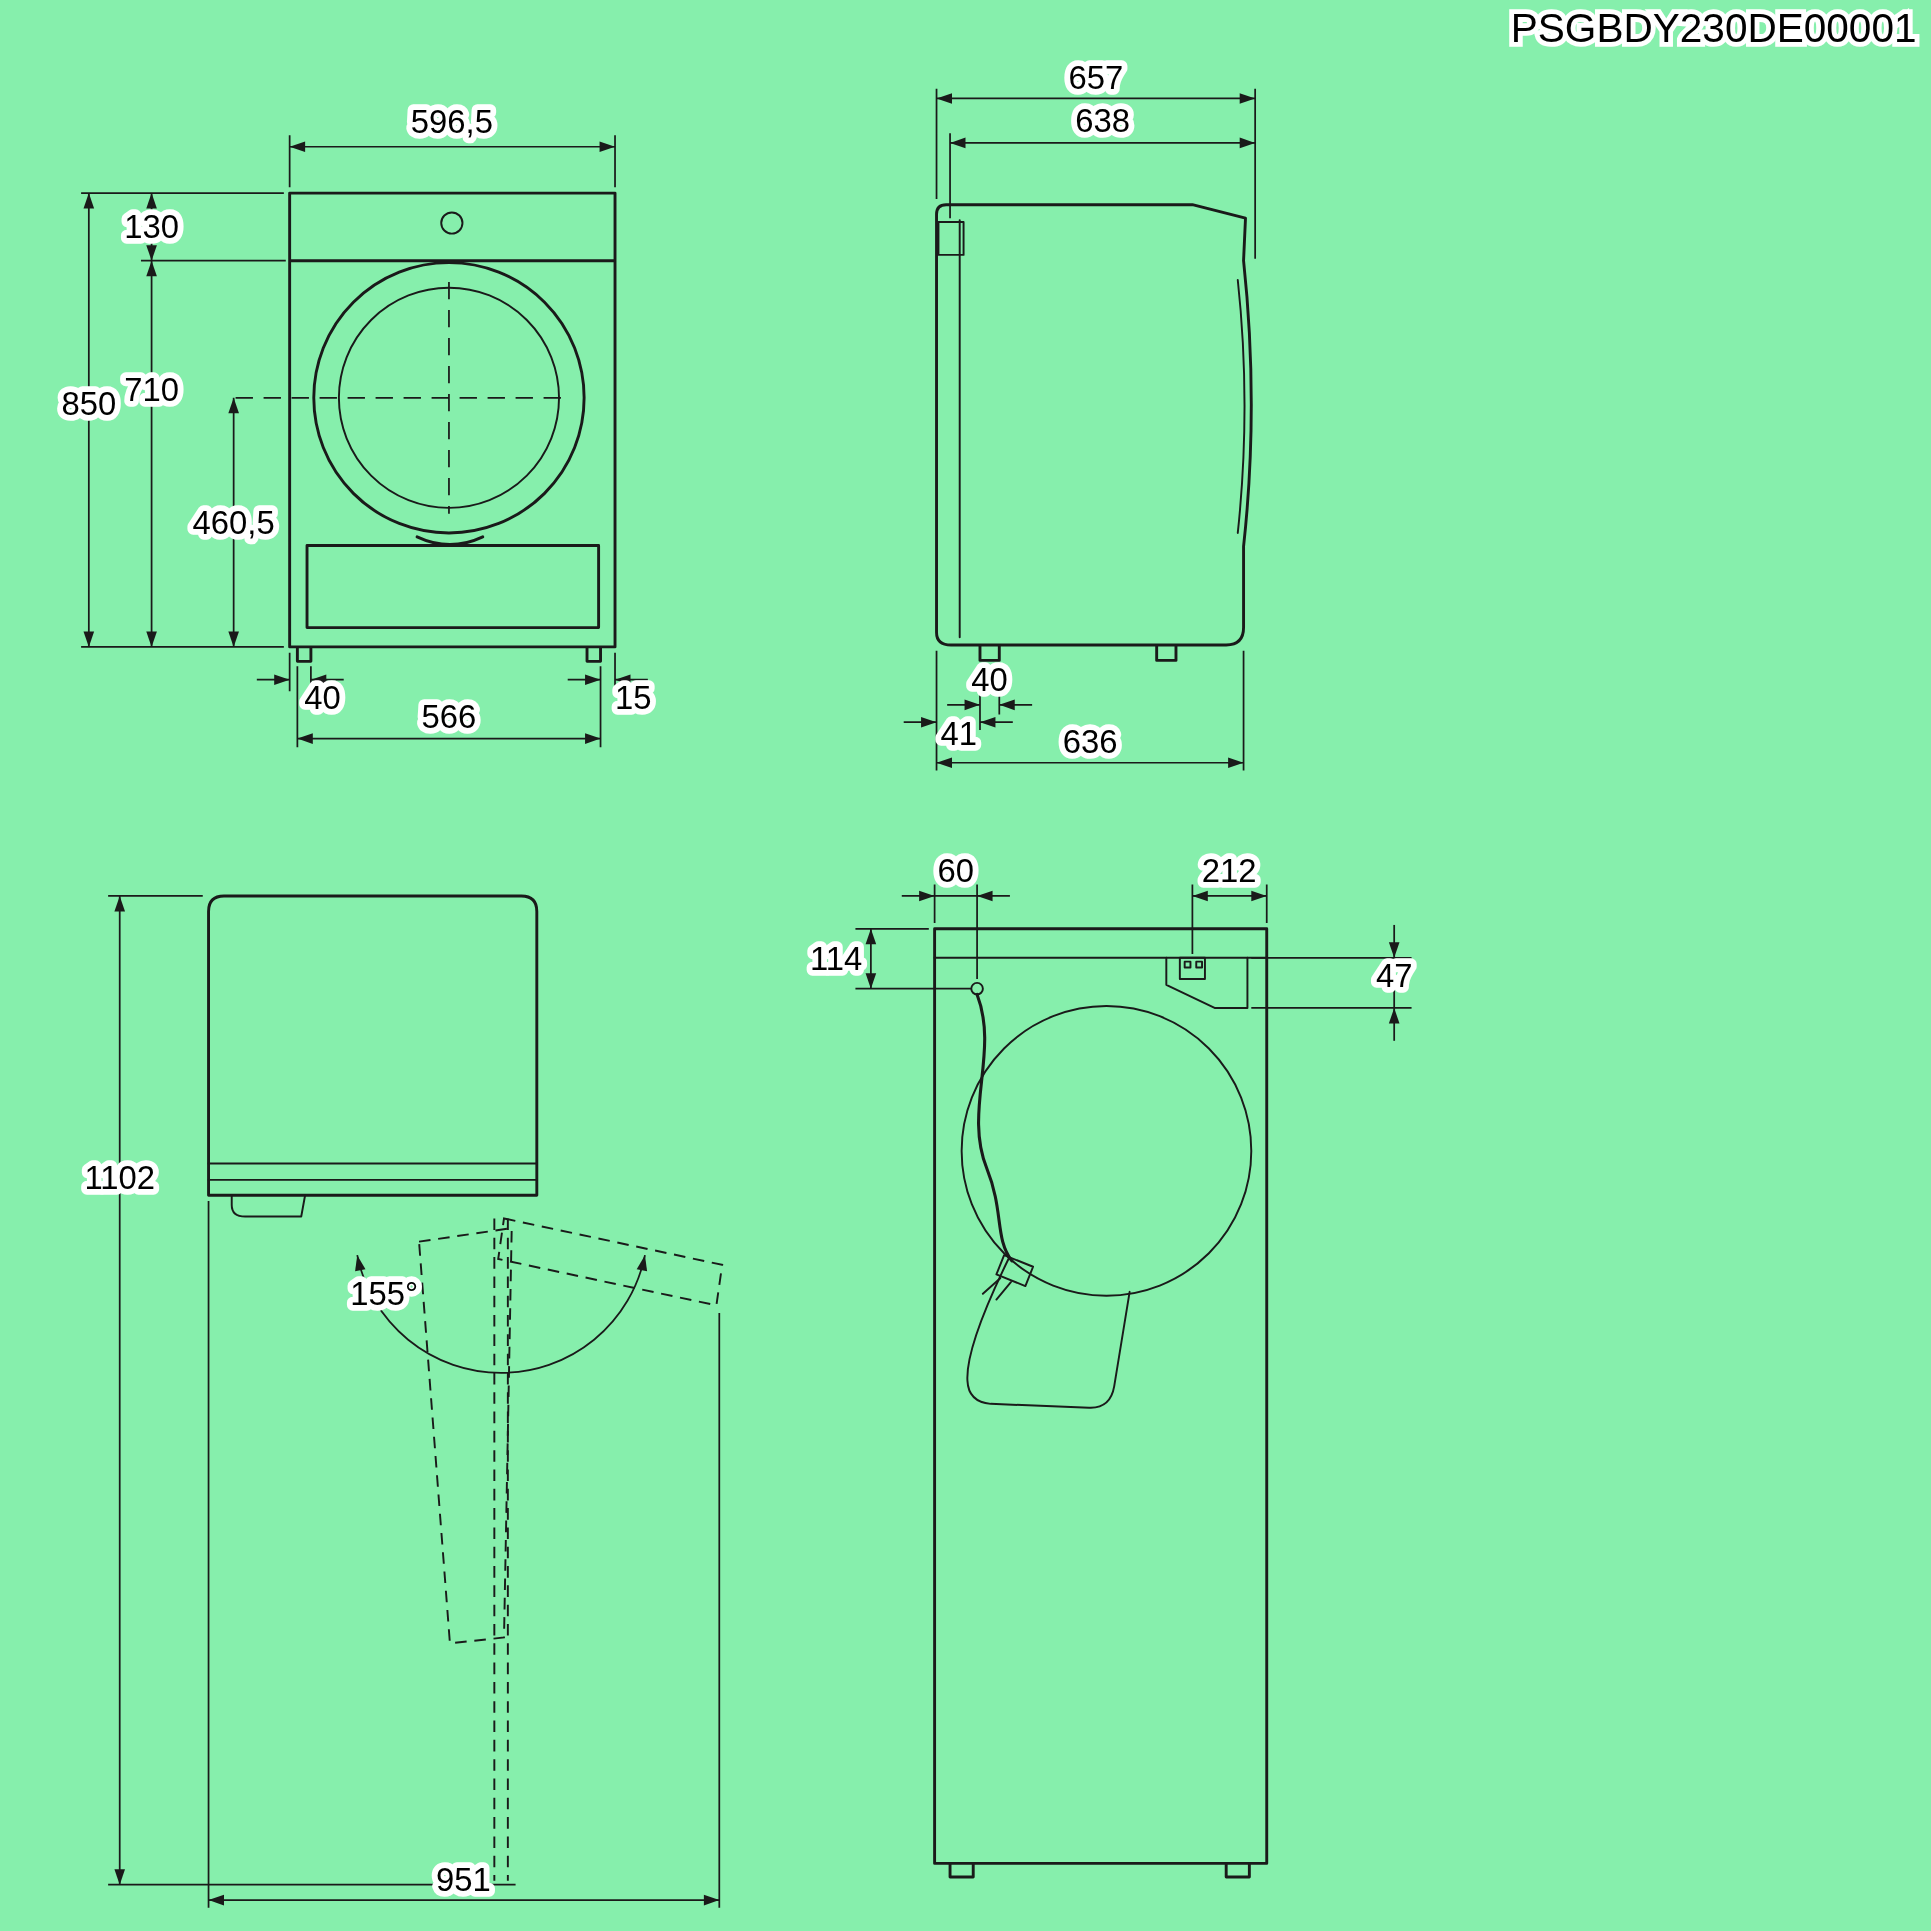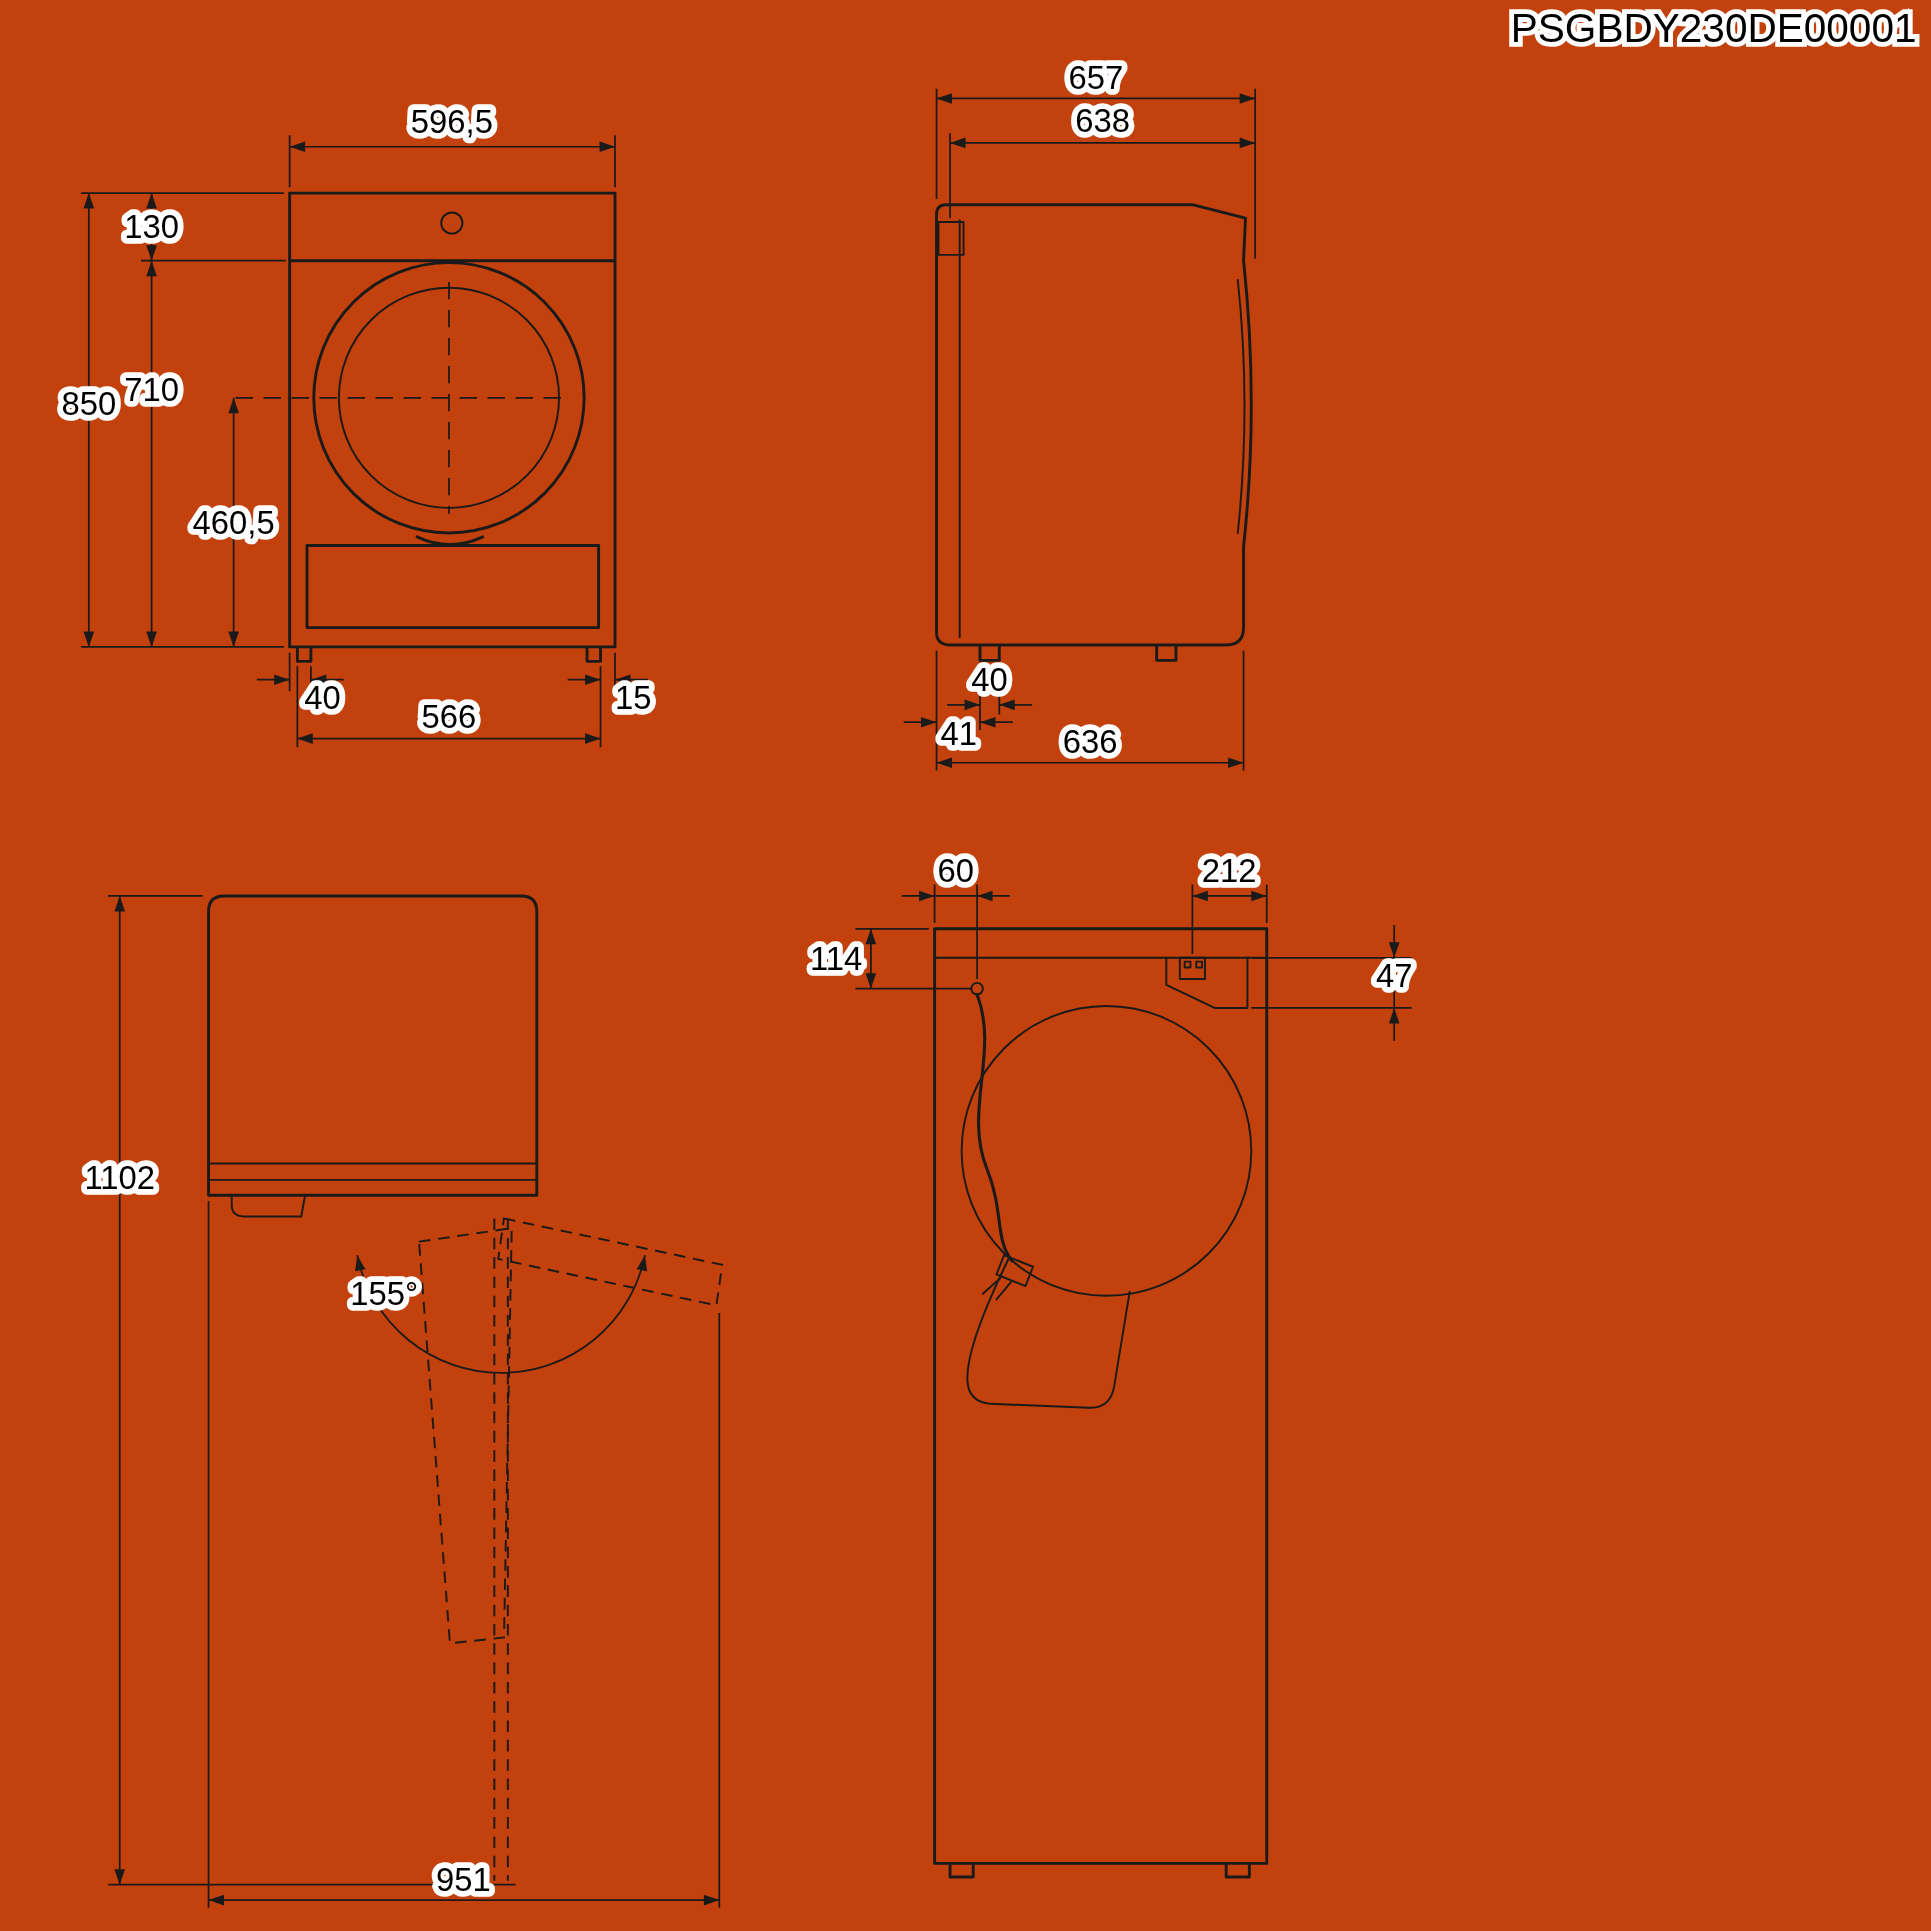--- a/index.html
+++ b/index.html
@@ -1,16 +1,16 @@
 <!DOCTYPE html>
 <html><head>
 <meta charset="utf-8">
 <style>
   html,body{margin:0;padding:0;background:#fff;}
-  .stage{width:1931px;height:1931px;position:relative;background:#c2410c;}
+  .stage{width:1931px;height:1931px;position:relative;background:#86efac;}
   svg{display:block;}
   .outline{fill:none;stroke:#1a1a1a;stroke-width:3;stroke-linejoin:round;stroke-linecap:round;}
   .thin{fill:none;stroke:#1a1a1a;stroke-width:2;stroke-linejoin:round;stroke-linecap:round;}
   .dim{fill:none;stroke:#1a1a1a;stroke-width:1.8;stroke-linecap:butt;}
   .dash{fill:none;stroke:#1a1a1a;stroke-width:1.8;stroke-dasharray:18 11;}
   .ddash{fill:none;stroke:#1a1a1a;stroke-width:2;stroke-dasharray:12 8;}
   .cord{fill:none;stroke:#1a1a1a;stroke-width:3.2;stroke-linecap:round;}
   .arrow2{marker-start:url(#arr);marker-end:url(#arr);}
   .arrow1{marker-end:url(#arr);}
   text.lbl{font-family:"Liberation Sans", sans-serif;font-size:34px;fill:#000;

